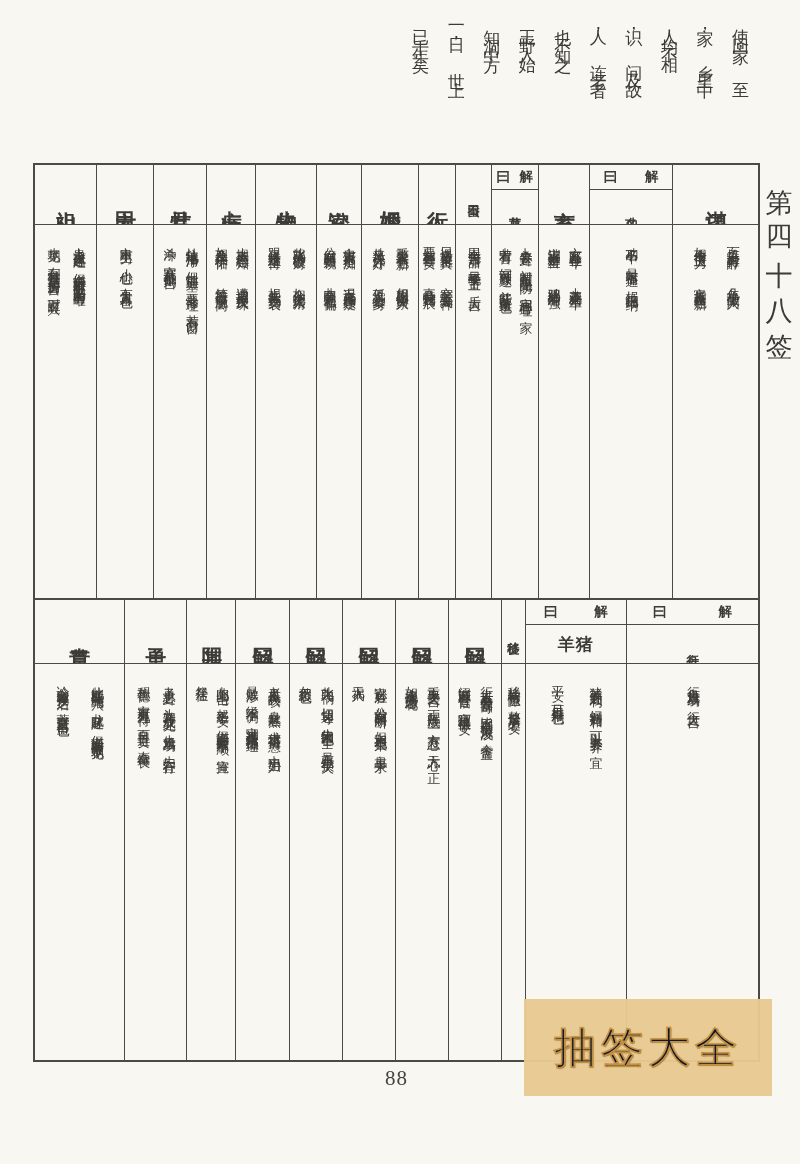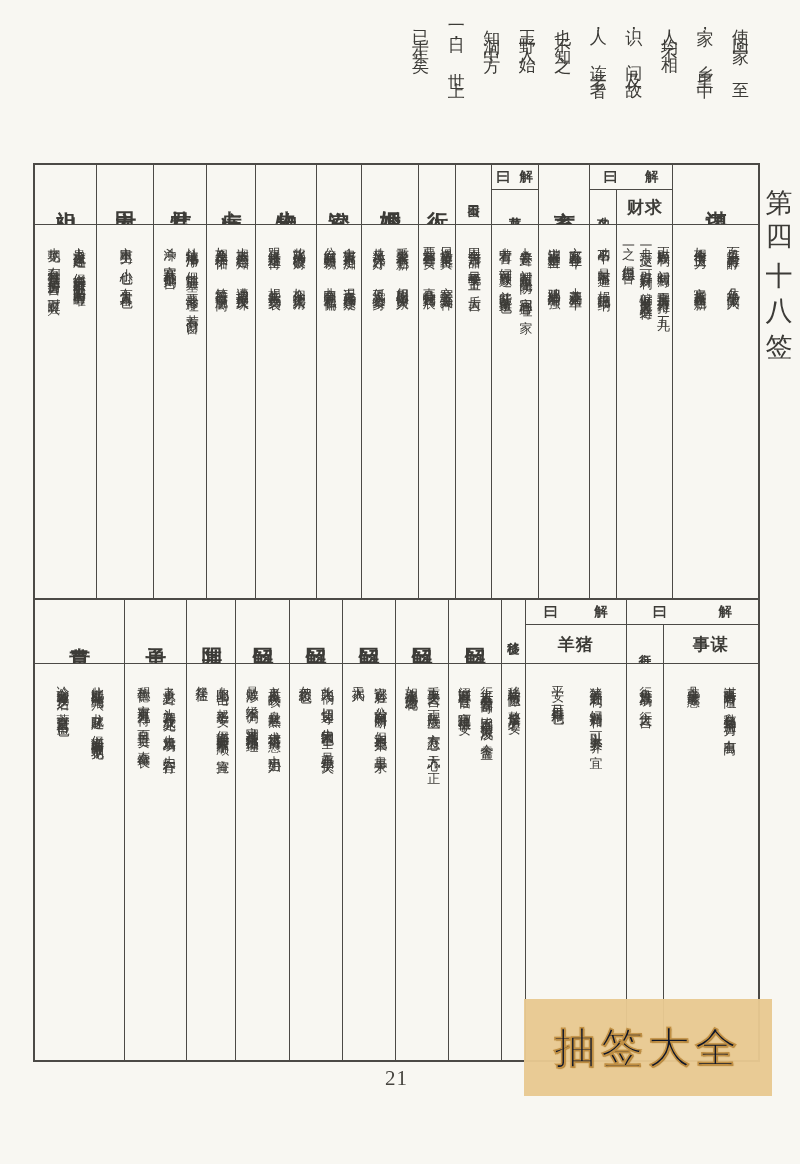--- a/index.html
+++ b/index.html
@@ -190,28 +190,20 @@
           <span class="span-ch">曰</span>
           <span class="span-ch">解</span>
         </div>
         <div class="gcols">
           <div class="tcol" style="flex: 28 1 0px;">
             <div class="thead head-stacked-sm" style="height: 35px;">功名</div>
             <div class="tbody-cell">
               <div class="vline">功名不中　是时运不通　捐纳也无中纳</div>
             </div>
           </div>
-          <div class="tcol" style="flex: 58 1 0px;">
-            <div class="thead head-horizontal" style="height: 35px;">财求</div>
-            <div class="tbody-cell">
-              <div class="vline">正财库取利　初时利薄　宜再加苦力维持　五九</div>
-              <div class="vline">十一月交运　可得厚财利　偏财惟肖龙之人取之得</div>
-              <div class="vline">之一　但须忍口舌</div>
-            </div>
-          </div>
         </div>
       </div>
       <div class="tgroup" style="flex: 88 1 0px;">
         <div class="gcols">
           <div class="tcol" style="flex: 88 1 0px;">
             <div class="thead head-stacked" style="height: 60px;">谋望</div>
             <div class="tbody-cell">
               <div class="vline">百炼千磨方得醇　　几年静坐做闲人</div>
               <div class="vline">如今借得良工力　　富贵相逢白色新</div>
             </div>
@@ -338,29 +330,22 @@
           <span class="span-ch">曰</span>
           <span class="span-ch">解</span>
         </div>
         <div class="gcols">
           <div class="tcol" style="flex: 22 1 0px;">
             <div class="thead head-stacked-sm" style="height: 39px;">行舟</div>
             <div class="tbody-cell">
               <div class="vline">行舟先难后易　行之大吉</div>
             </div>
           </div>
-          <div class="tcol" style="flex: 58 1 0px;">
-            <div class="thead head-horizontal" style="height: 39px;">事谋</div>
-            <div class="tbody-cell">
-              <div class="vline">谋事防春月有阻　交秋冬月宜用苦力　白有禺</div>
-              <div class="vline">凡事定能遂意</div>
-            </div>
-          </div>
         </div>
       </div>
     </div>
 </div>
 
-<div class="page-number">21</div>
+<div class="page-number">88</div>
 
 <div class="watermark">
   <span class="watermark-label">抽签大全</span>
 </div>
 
 </body></html>

